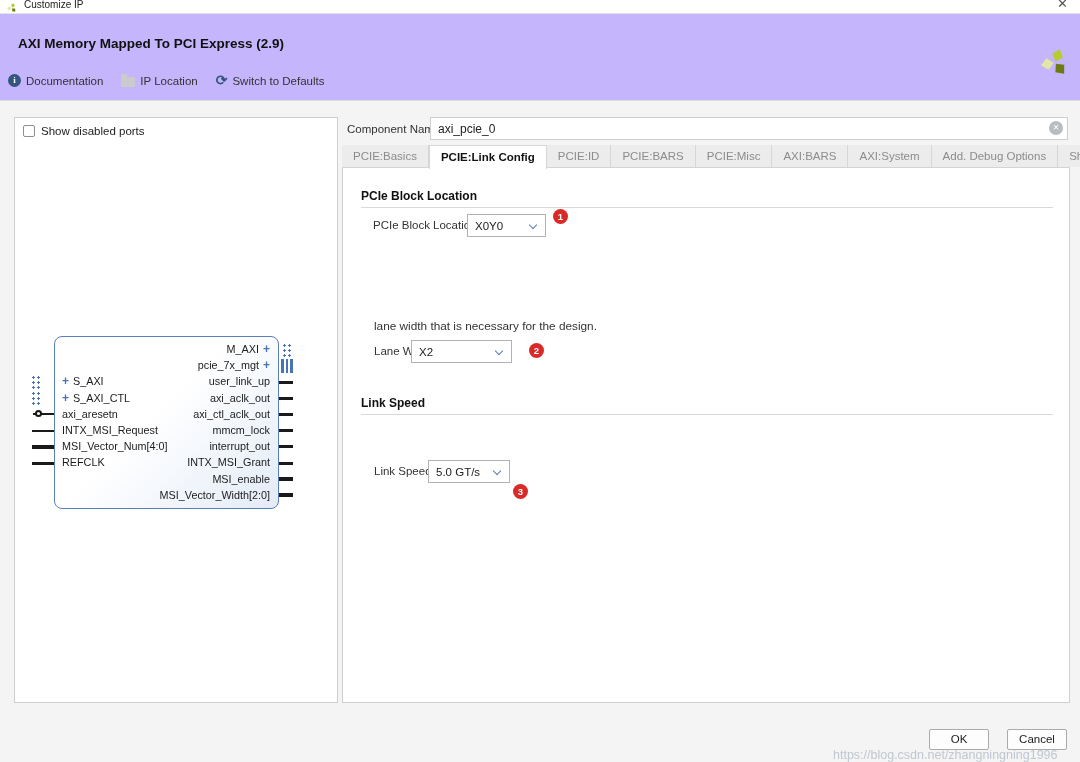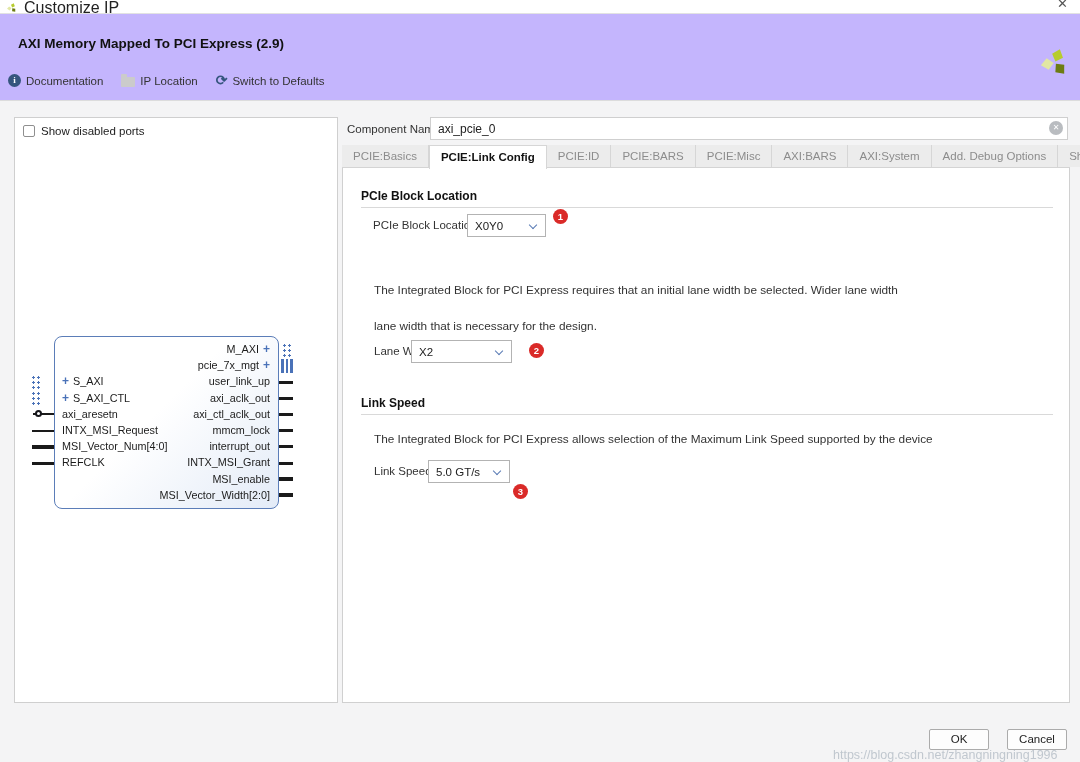--- a/index.html
+++ b/index.html
@@ -3,21 +3,21 @@
 <meta charset="utf-8">
 <style>
   * { margin:0; padding:0; box-sizing:border-box; }
   html,body { background:#e9e9ea; }
   body { font-family:"Liberation Sans", sans-serif; }
   #stage { position:relative; width:1080px; height:762px; background:#f4f4f5; overflow:hidden; }
 
   
   .titlebar { position:absolute; left:0; top:0; width:1080px; height:14px; background:#fff;
               border-bottom:1px solid #e2e2e2; overflow:hidden; }
-  .titlebar-text { position:absolute; left:24px; top:-1px; font-size:16px; color:#222;text-align:right; }
+  .titlebar-text { position:absolute; left:24px; top:-1px; font-size:10px; color:#222;text-align:right; }
   .close-x { position:absolute; right:12px; top:-4px; font-size:13px; color:#555; cursor:pointer; }
 
   
   .header { position:absolute; left:0; top:14px; width:1080px; height:87px; background:#c4b5fd;
             border-bottom:1px solid #dcdcdc; }
   .ip-title { position:absolute; left:18px; top:22px; font-size:13.5px; font-weight:bold; color:#111; }
   .toolbar { position:absolute; left:8px; top:60px; display:flex; gap:18px; align-items:center; }
   .tool-item { display:flex; align-items:center; gap:5px; font-size:11.5px; color:#333; cursor:pointer; }
   .info-ic { width:13px; height:13px; border-radius:50%; background:#35557e; color:#fff;
              font-size:9px; font-weight:bold; text-align:center; line-height:13px;
@@ -209,31 +209,29 @@
   <div class="content">
 
     <div class="sec-head" style="top:21px">PCIe Block Location</div>
     <span class="fld-label" style="left:30px; top:46px">PCIe Block Location</span>
     <div class="combo" style="left:124px; top:46px; width:79px">
       <span>X0Y0</span>
       <span class="chev"></span>
     </div>
     <div class="badge" style="left:210px; top:41px">1</div>
 
-    <div class="desc" style="left:31px; top:115px">The Integrated Block for PCI Express requires that an initial lane width be selected. Wider lane width</div>
     <div class="desc" style="left:31px; top:151px">lane width that is necessary for the design.</div>
     <span class="fld-label" style="left:31px; top:172px">Lane Width</span>
     <div class="combo" style="left:68px; top:172px; width:101px">
       <span>X2</span>
       <span class="chev"></span>
     </div>
     <div class="badge" style="left:186px; top:175px">2</div>
 
     <div class="sec-head" style="top:228px">Link Speed</div>
-    <div class="desc" style="left:31px; top:264px">The Integrated Block for PCI Express allows selection of the Maximum Link Speed supported by the device</div>
     <span class="fld-label" style="left:31px; top:292px">Link Speed</span>
     <div class="combo" style="left:85px; top:292px; width:82px">
       <span>5.0 GT/s</span>
       <span class="chev"></span>
     </div>
     <div class="badge" style="left:170px; top:316px">3</div>
   </div>
 
   <div class="btn" style="left:929px; top:729px">OK</div>
   <div class="btn" style="left:1007px; top:729px">Cancel</div>

